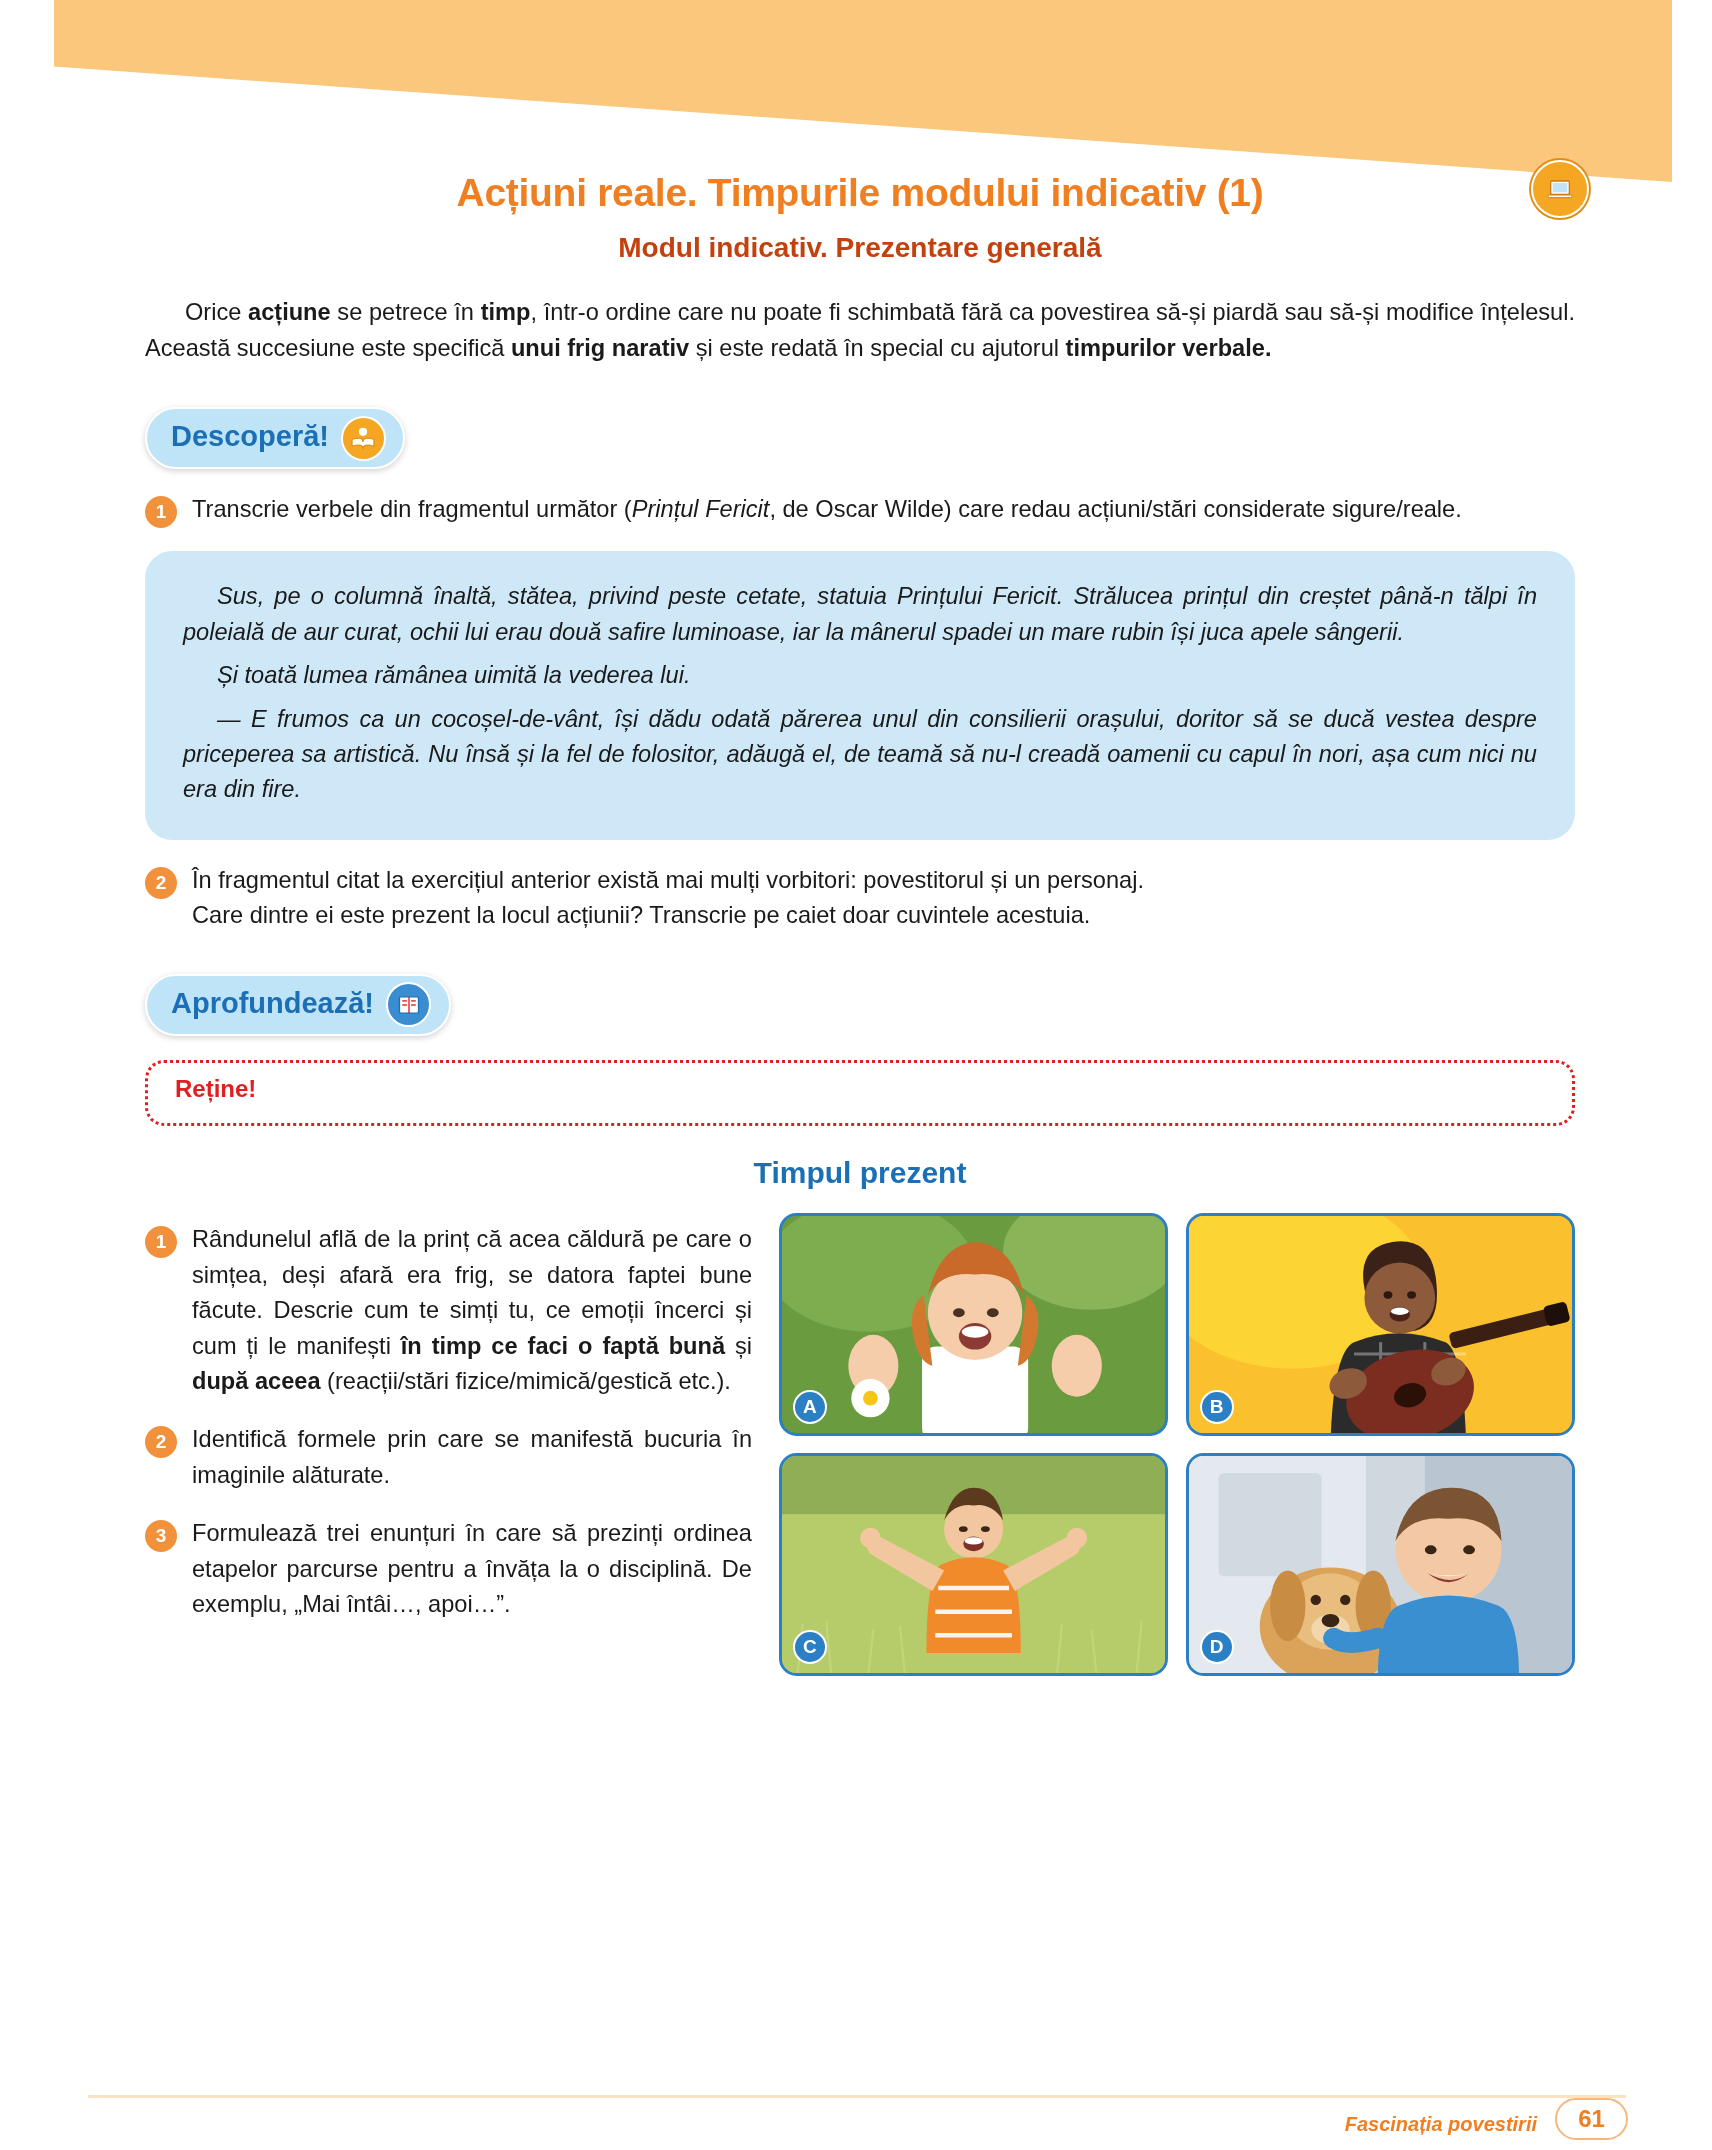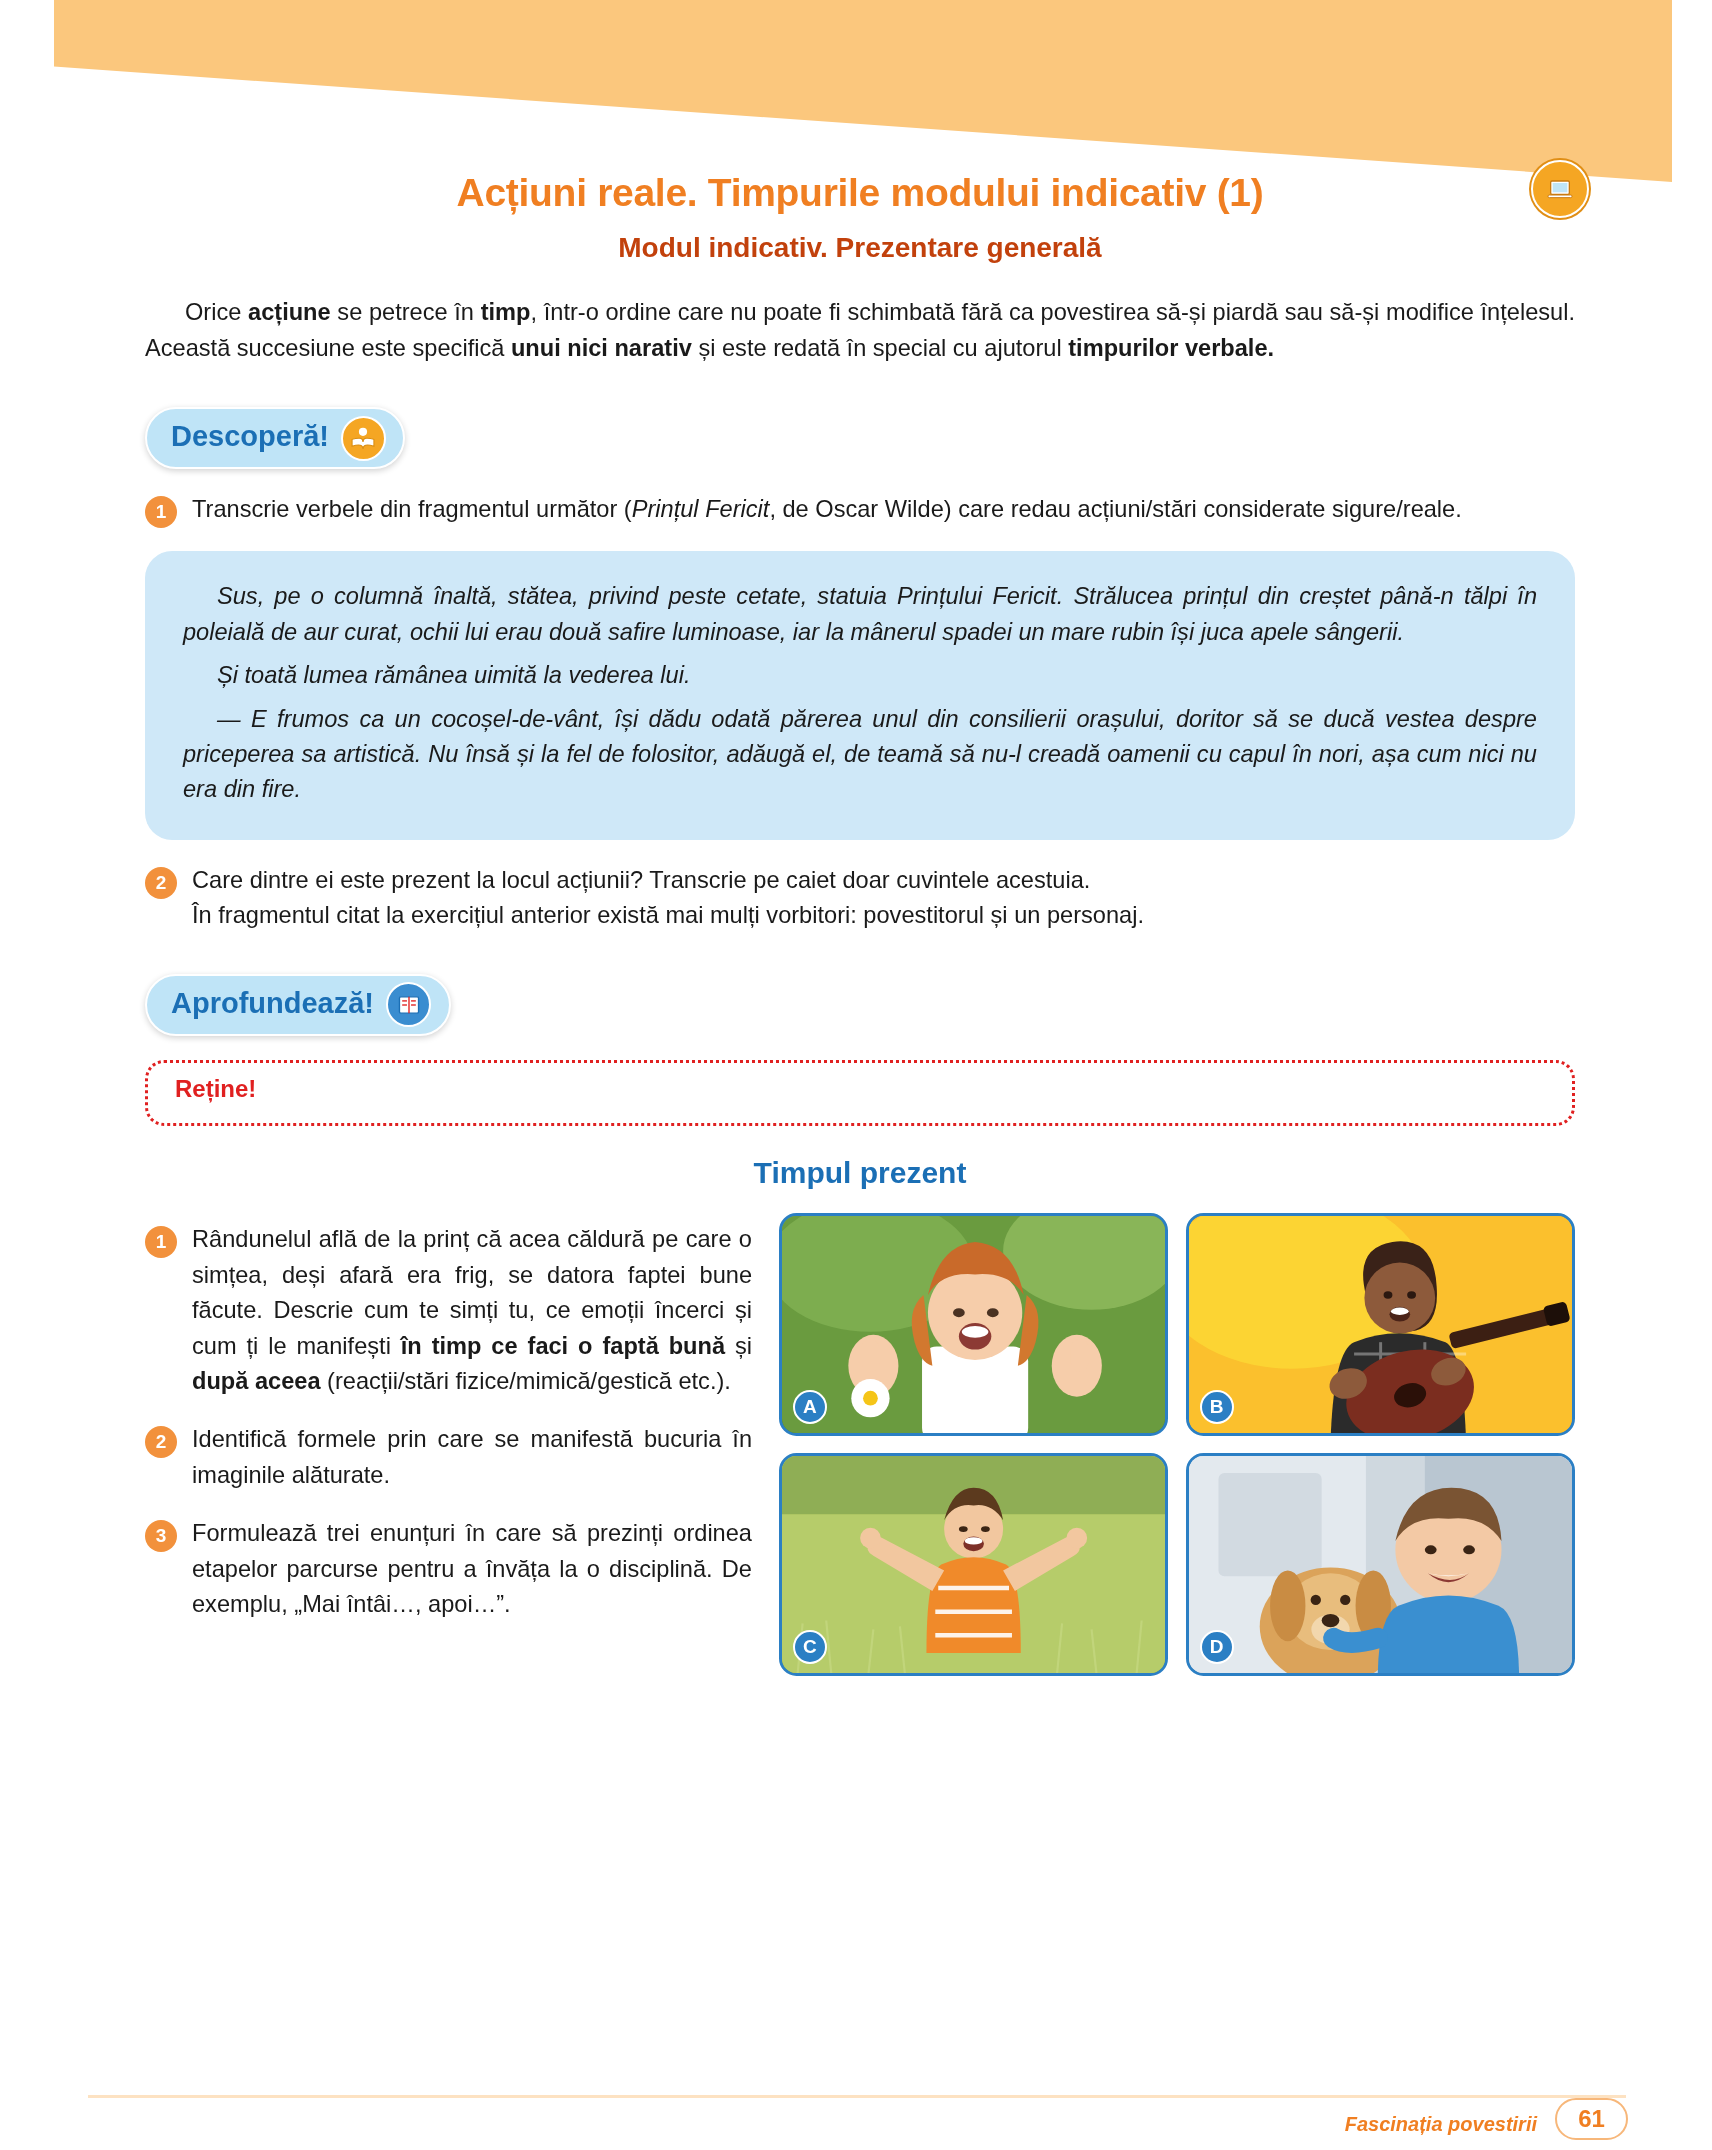--- a/index.html
+++ b/index.html
@@ -298,21 +298,21 @@
         <svg width="32" height="32" viewBox="0 0 48 48" aria-hidden="true">
           <rect x="10" y="12" width="28" height="20" rx="2" fill="#ffffff" stroke="#c97a10" stroke-width="2"></rect>
           <rect x="13" y="15" width="22" height="14" fill="#bfe4f7"></rect>
           <rect x="6" y="33" width="36" height="4" rx="2" fill="#ffffff" stroke="#c97a10" stroke-width="1.5"></rect>
         </svg>
       </div>
     </div>
     <h2 class="sub-title">Modul indicativ. Prezentare generală</h2>
 
     
-    <p class="intro"><span>Orice </span><b>acțiune</b><span> se petrece în </span><b>timp</b><span>, într-o ordine care nu poate fi schimbată fără ca povestirea să-și piardă sau să-și modifice înțelesul. Această succesiune este specifică </span><b>unui nici narativ</b><span> și este redată în special cu ajutorul </span><b>timpurilor verbale.</b></p>
+    <p class="intro"><span>Orice </span><b>acțiune</b><span> se petrece în </span><b>timp</b><span>, într-o ordine care nu poate fi schimbată fără ca povestirea să-și piardă sau să-și modifice înțelesul. Această succesiune este specifică </span><b>unui frig narativ</b><span> și este redată în special cu ajutorul </span><b>timpurilor verbale.</b></p>
 
     
     <div class="pill">
       <span class="pill-label">Descoperă!</span>
       <span class="pill-icon">
         <svg width="30" height="30" viewBox="0 0 44 44" aria-hidden="true">
           <circle cx="22" cy="13" r="6" fill="#ffffff"></circle>
           <path d="M6 24 q16 -5 16 4 q0 -9 16 -4 v10 q-16 -5 -16 4 q0 -9 -16 -4 z" fill="#ffffff" stroke="#d98c10" stroke-width="1.5"></path>
         </svg>
       </span>
@@ -328,22 +328,22 @@
     <div class="quote-box">
       <p class="q-indent">Sus, pe o columnă înaltă, stătea, privind peste cetate, statuia Prințului Fericit. Strălucea prințul din creștet până-n tălpi în poleială de aur curat, ochii lui erau două safire luminoase, iar la mânerul spadei un mare rubin își juca apele sângerii.</p>
       <p class="q-indent">Și toată lumea rămânea uimită la vederea lui.</p>
       <p class="q-indent">— E frumos ca un cocoșel-de-vânt, își dădu odată părerea unul din consilierii orașului, doritor să se ducă vestea despre priceperea sa artistică. Nu însă și la fel de folositor, adăugă el, de teamă să nu-l creadă oamenii cu capul în nori, așa cum nici nu era din fire.</p>
     </div>
 
     
     <div class="ex">
       <div class="ex-num">2</div>
       <div class="ex-text">
+        <div>În fragmentul citat la exercițiul anterior există mai mulți vorbitori: povestitorul și un personaj.</div>
         <div>Care dintre ei este prezent la locul acțiunii? Transcrie pe caiet doar cuvintele acestuia.</div>
-        <div>În fragmentul citat la exercițiul anterior există mai mulți vorbitori: povestitorul și un personaj.</div>
       </div>
     </div>
 
     
     <div class="pill">
       <span class="pill-label">Aprofundează!</span>
       <span class="pill-icon blue">
         <svg width="30" height="30" viewBox="0 0 44 44" aria-hidden="true">
           <rect x="8" y="10" width="28" height="24" rx="2" fill="#ffffff" stroke="#1b6fb5" stroke-width="2"></rect>
           <line x1="22" y1="10" x2="22" y2="34" stroke="#e02020" stroke-width="2"></line>

